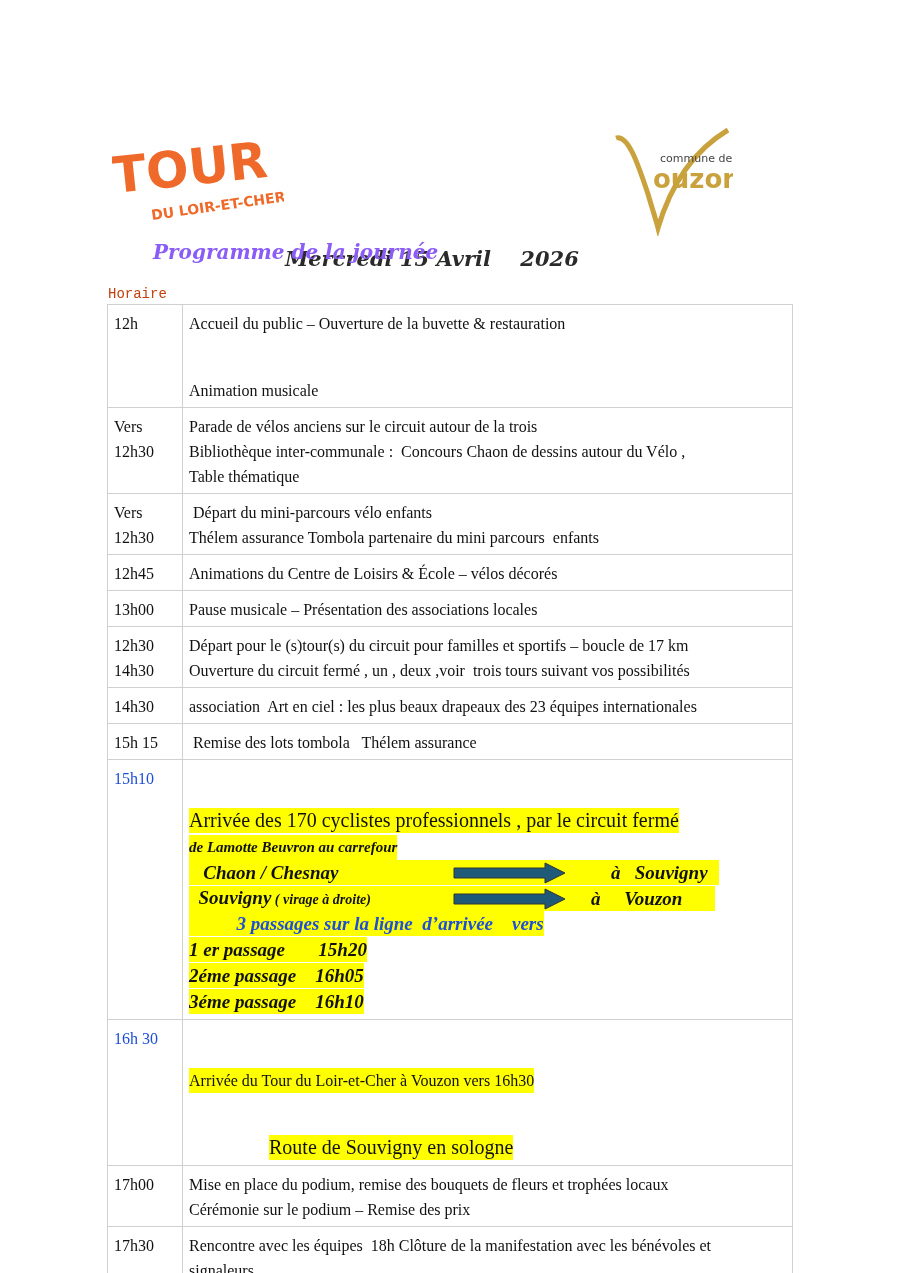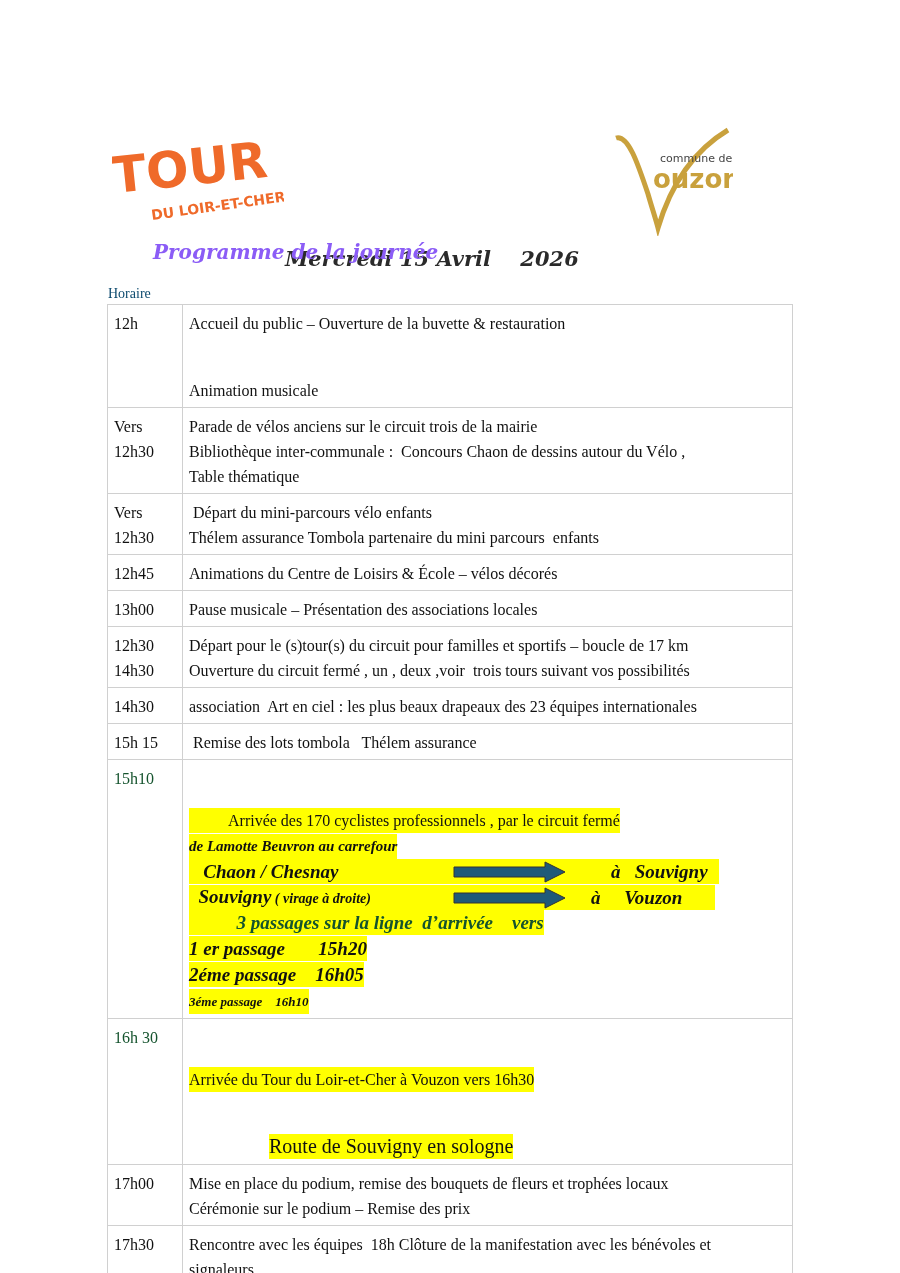--- a/index.html
+++ b/index.html
@@ -6,30 +6,30 @@
   body { width: 900px; height: 1273px; position: relative; overflow: hidden;
          font-family: "Liberation Serif", serif; color: #111; }
 
   .logo-tour { position: absolute; left: 112px; top: 138px; width: 172px; height: 90px; }
   .logo-vouzon { position: absolute; left: 608px; top: 124px; width: 125px; height: 112px; }
 
   .date-line { position: absolute; left: 285px; top: 210px; font-family: "DejaVu Serif", serif;
                font-style: italic; font-weight: bold; font-size: 21px; color: #2a2a2a; white-space: pre; margin-top: 36px; }
   .prog-title { position: absolute; left: 107px; top: 240px; font-family: "DejaVu Serif", serif;
                 font-style: italic; font-weight: bold; font-size: 20px; color: #8b5cf6; margin-left: 46px; }
-  .horaire-label { position: absolute; left: 108px; top: 286px; font-family: Liberation Serif, serif;
-                   font-size: 14px; color: #0c4a6e; }
+  .horaire-label { position: absolute; left: 108px; top: 286px; font-family: Liberation Mono, monospace;
+                   font-size: 14px; color: #c2410c; }
 
   table.prog { position: absolute; left: 107px; top: 304px; width: 686px; border-collapse: collapse; }
   table.prog td { border: 1.5px solid #d0d0d0; vertical-align: top; padding: 6px 6px 4px 6px;
                   font-size: 16px; line-height: 25px; }
   td.time { width: 62px; }
   .b { font-weight: normal; margin-top: 42px; }
   .big { font-size: 19px; }
-  .red { color: #14532d; }
+  .red { color: #1d4ed8; }
   .hlblk { background: #ffff00; display: inline-block; }
   .it { font-style: italic; font-weight: bold; }
   .line { display: block; white-space: pre; }
   .pre { white-space: pre; }
 
   .arrow-row { display: flex; align-items: center; height: 25px; }
   .arrow { display: inline-block; margin: 0 4px; }
 </style>
 </head>
 <body>
@@ -57,21 +57,21 @@
       <span class="line"><span class="b">Accueil du public</span><span class="pre"> – </span><span class="b">Ouverture de la buvette &amp; restauration</span></span>
       <span class="line b">Animation musicale</span>
     </td>
   </tr>
   <tr>
     <td class="time">
           <span class="line">Vers</span>
           <span class="line">12h30</span>
         </td>
     <td>
-      <span class="line"><span class="b">Parade de vélos anciens</span><span> sur le circuit trois de la mairie</span></span>
+      <span class="line"><span class="b">Parade de vélos anciens</span><span> sur le circuit autour de la trois</span></span>
       <span class="line"><span class="b">Bibliothèque inter-communale :</span><span>  Concours Chaon de dessins autour du Vélo ,</span></span>
       <span class="line">Table thématique</span>
     </td>
   </tr>
   <tr>
     <td class="time">
           <span class="line">Vers</span>
           <span class="line">12h30</span>
         </td>
     <td>
@@ -101,21 +101,21 @@
     <td class="time">14h30</td>
     <td><span class="pre">association  </span><span class="b">Art en ciel :</span><span>  les plus beaux drapeaux des 23 équipes internationales</span></td>
   </tr>
   <tr>
     <td class="time">15h 15</td>
     <td><span class="pre"> Remise des lots tombola   </span><span class="b">Thélem assurance</span></td>
   </tr>
   <tr>
     <td class="time b red">15h10</td>
     <td style="line-height:25px;">
-      <span class="hlblk b" style="font-size:16px;padding-left:39px;">Arrivée  des 170  cyclistes  professionnels ,  par le circuit fermé</span><br>
+      <span class="hlblk b" style="font-size:20px;">Arrivée  des 170  cyclistes  professionnels ,  par le circuit fermé</span><br>
       <span class="hlblk it" style="font-size:15px;">de Lamotte Beuvron au carrefour</span><br>
       <span class="hlblk it" style="font-size:19px; width:530px;">
         <span class="arrow-row">
           <span class="pre" style="width:260px; display:inline-block;">   Chaon / Chesnay</span>
           <svg class="arrow" width="114" height="22" viewBox="0 0 114 22">
                 <path d="M1 6 H92 V1 L112 11 L92 21 V16 H1 Z" fill="#1f5a78" stroke="#333" stroke-width="1"></path>
               </svg>
           <span class="pre" style="margin-left:40px;">à   Souvigny</span>
         </span>
       </span><br>
@@ -124,21 +124,21 @@
           <span style="width:260px; display:inline-block;"><span class="pre">  Souvigny</span><span style="font-size:14px;"> ( virage à droite)</span></span>
           <svg class="arrow" width="114" height="22" viewBox="0 0 114 22">
                 <path d="M1 6 H92 V1 L112 11 L92 21 V16 H1 Z" fill="#1f5a78" stroke="#333" stroke-width="1"></path>
               </svg>
           <span class="pre" style="margin-left:20px;">à     Vouzon</span>
         </span>
       </span><br>
       <span class="hlblk it red pre" style="font-size:19px;">          3 passages sur la ligne  d’arrivée    vers</span><br>
       <span class="hlblk it pre" style="font-size:19px;"><span>1 er passage</span>       <span>15h20</span></span><br>
       <span class="hlblk it pre" style="font-size:19px;"><span>2éme passage</span>    <span>16h05</span></span><br>
-      <span class="hlblk it pre" style="font-size:13px;font-style:italic;"><span>3éme passage</span>    <span>16h10</span></span>
+      <span class="hlblk it pre" style="font-size:19px;font-style:italic;"><span>3éme passage</span>    <span>16h10</span></span>
     </td>
   </tr>
   <tr>
     <td class="time b red">16h 30</td>
     <td>
       <span class="hlblk b" style="font-size:16px;">Arrivée du Tour du Loir-et-Cher à Vouzon  vers 16h30</span><br>
       <span class="hlblk b" style="font-size:20px; margin-left:80px;">Route de Souvigny en  sologne</span>
     </td>
   </tr>
   <tr>

